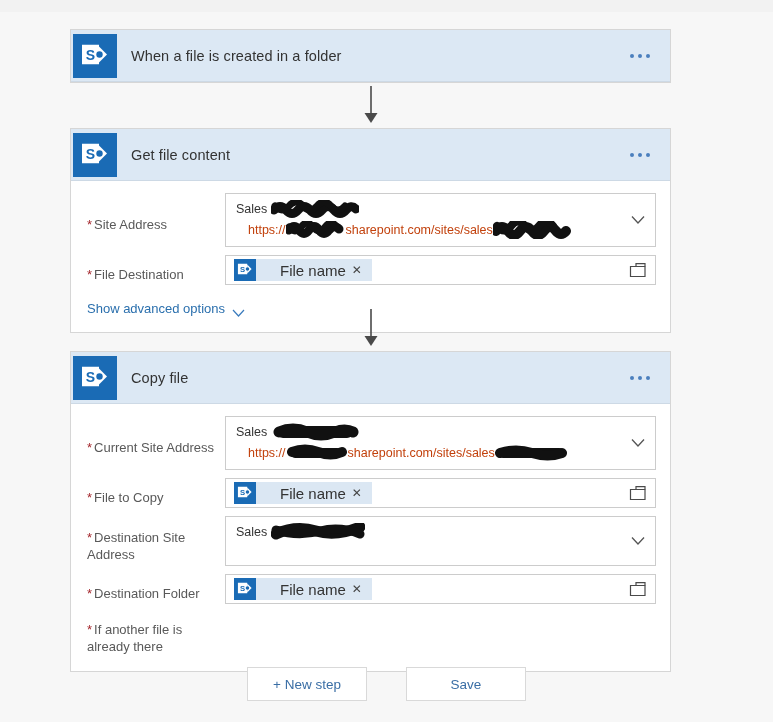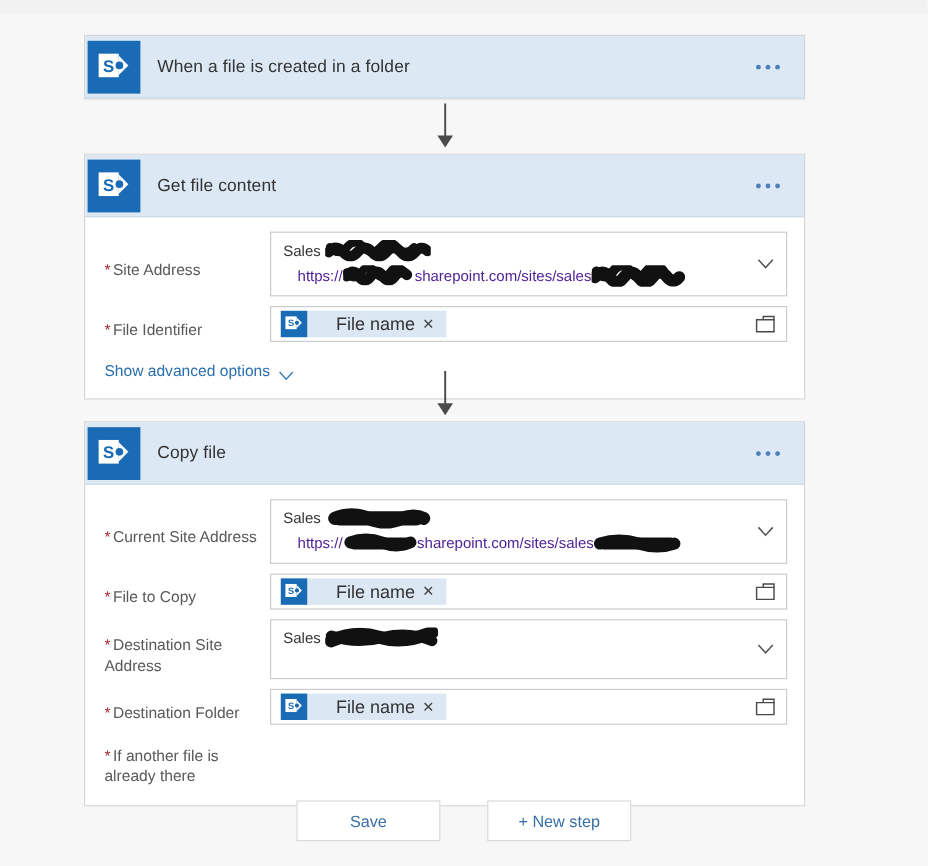--- a/index.html
+++ b/index.html
@@ -131,21 +131,21 @@
   }
   .line1 {
     font-size: 12.5px;
     color: #333333;
     line-height: 21px;
     position: relative;
     white-space: nowrap;
   }
   .line2 {
     font-size: 12.5px;
-    color: #4c1d95;
+    color: #c2410c;
     line-height: 21px;
     position: relative;
     white-space: nowrap;
     padding-left: 12px;
   }
   .sel-value {
     font-size: 13px;
     color: #333333;
   }
   .chevron {
@@ -344,21 +344,21 @@
             <svg width="14" height="9" viewBox="0 0 14 9">
               <path d="M1 1 L7 7.5 L13 1" stroke="#555" stroke-width="1.3" fill="none"></path>
             </svg>
           </span>
         </div>
       </div>
 
       
       <div class="field-row">
         <div class="field-label">
-          <span class="req">*</span><span>File Identifier</span>
+          <span class="req">*</span><span>File Destination</span>
         </div>
         <div class="field-control single">
           <span class="token">
             <span class="tok-icon">
               <span class="glyph">
                 <svg width="15" height="11" viewBox="0 0 26 20">
                   <rect x="0" y="0" width="17" height="20" fill="#ffffff"></rect>
                   <text x="8.5" y="15.5" font-family="Liberation Sans, sans-serif" font-size="14" font-weight="bold" fill="#1a6bb5" text-anchor="middle">S</text>
                   <path d="M17 2 L25 10 L17 18 Z" fill="#ffffff"></path>
                   <circle cx="17.5" cy="10" r="3.2" fill="#1a6bb5"></circle>
@@ -530,17 +530,17 @@
       <div class="field-row" style="margin-bottom:2px;">
         <div class="field-label">
           <span class="req">*</span><span>If another file is already there</span>
         </div>
       </div>
 
     </div>
   </div>
 
   <div class="btn-bar">
+    <button class="btn">+ New step</button>
     <button class="btn">Save</button>
-    <button class="btn">+ New step</button>
   </div>
 
 </div>
 
 </body></html>

